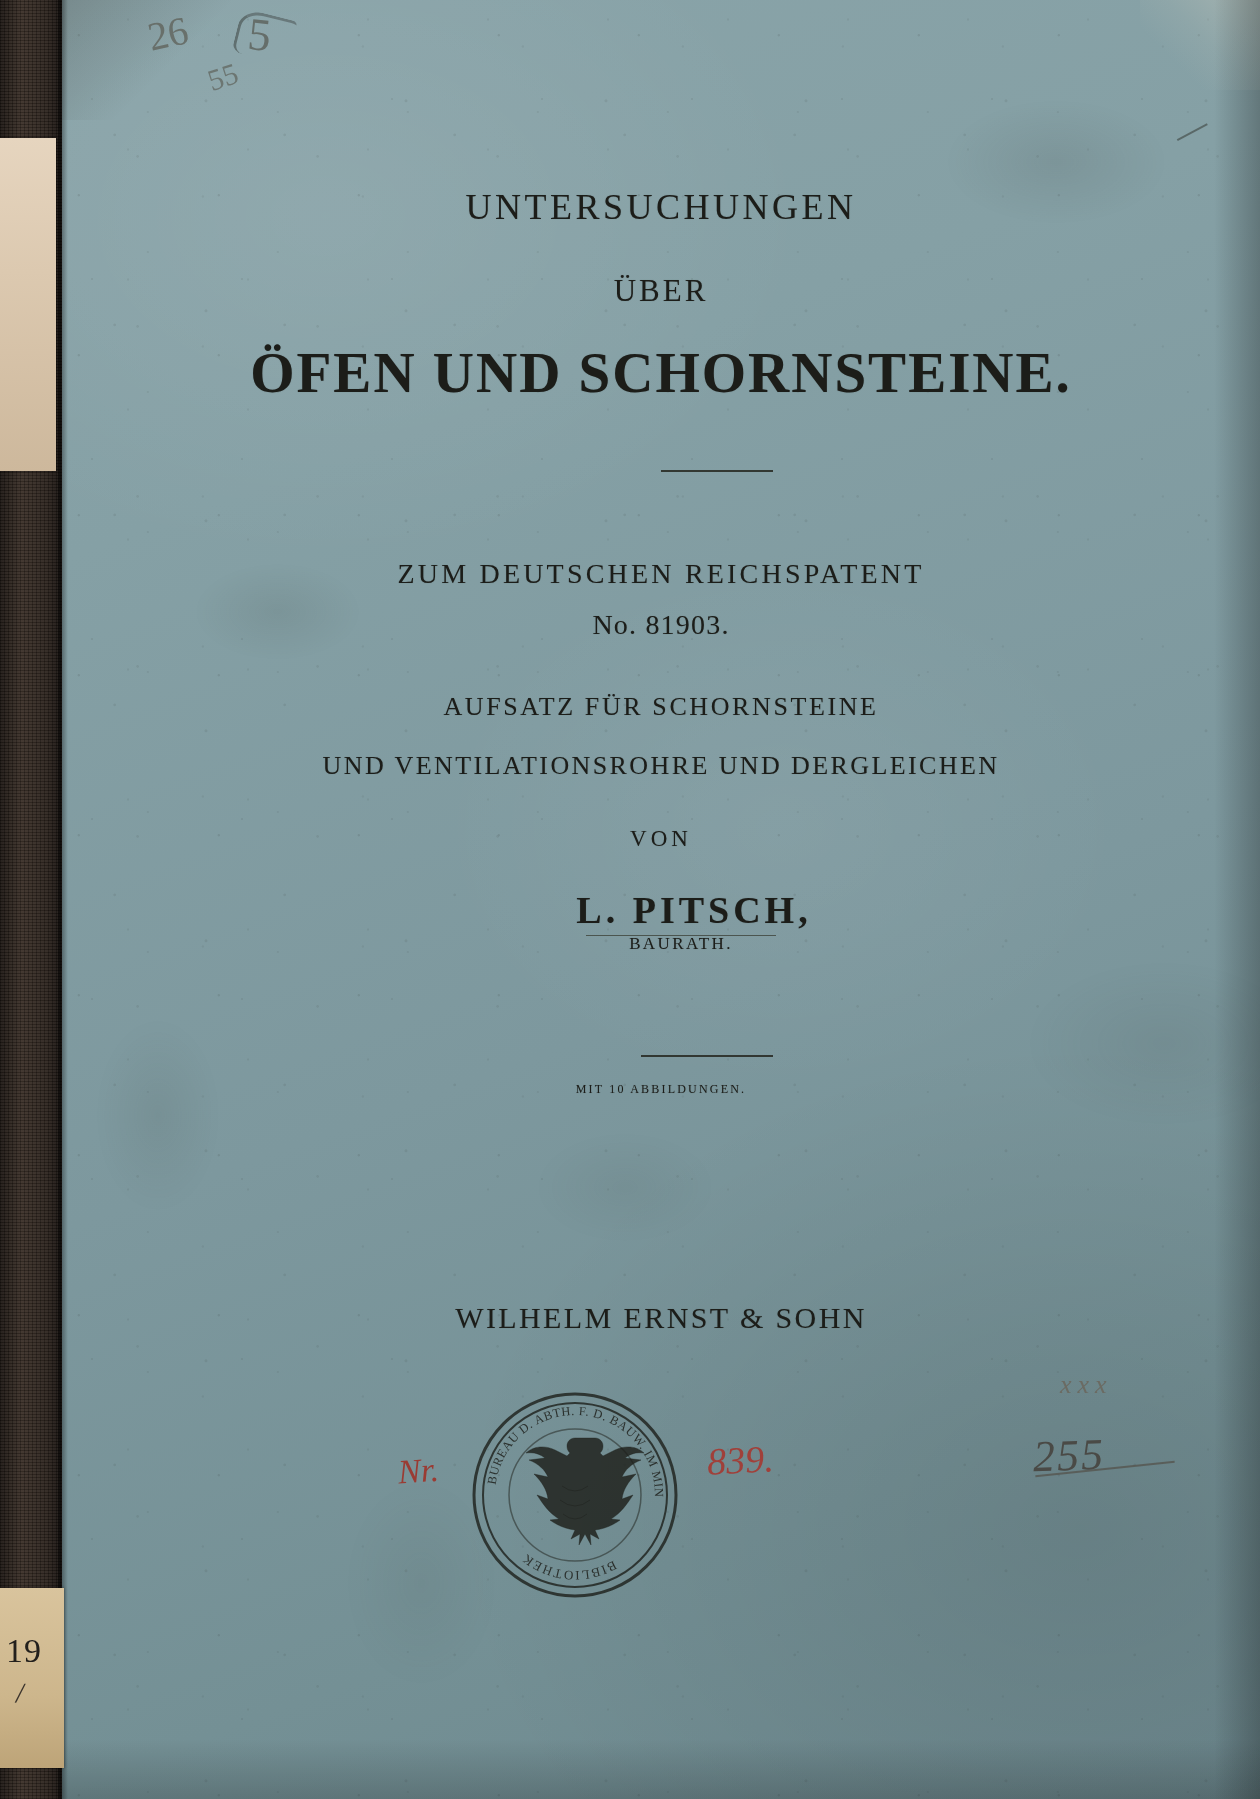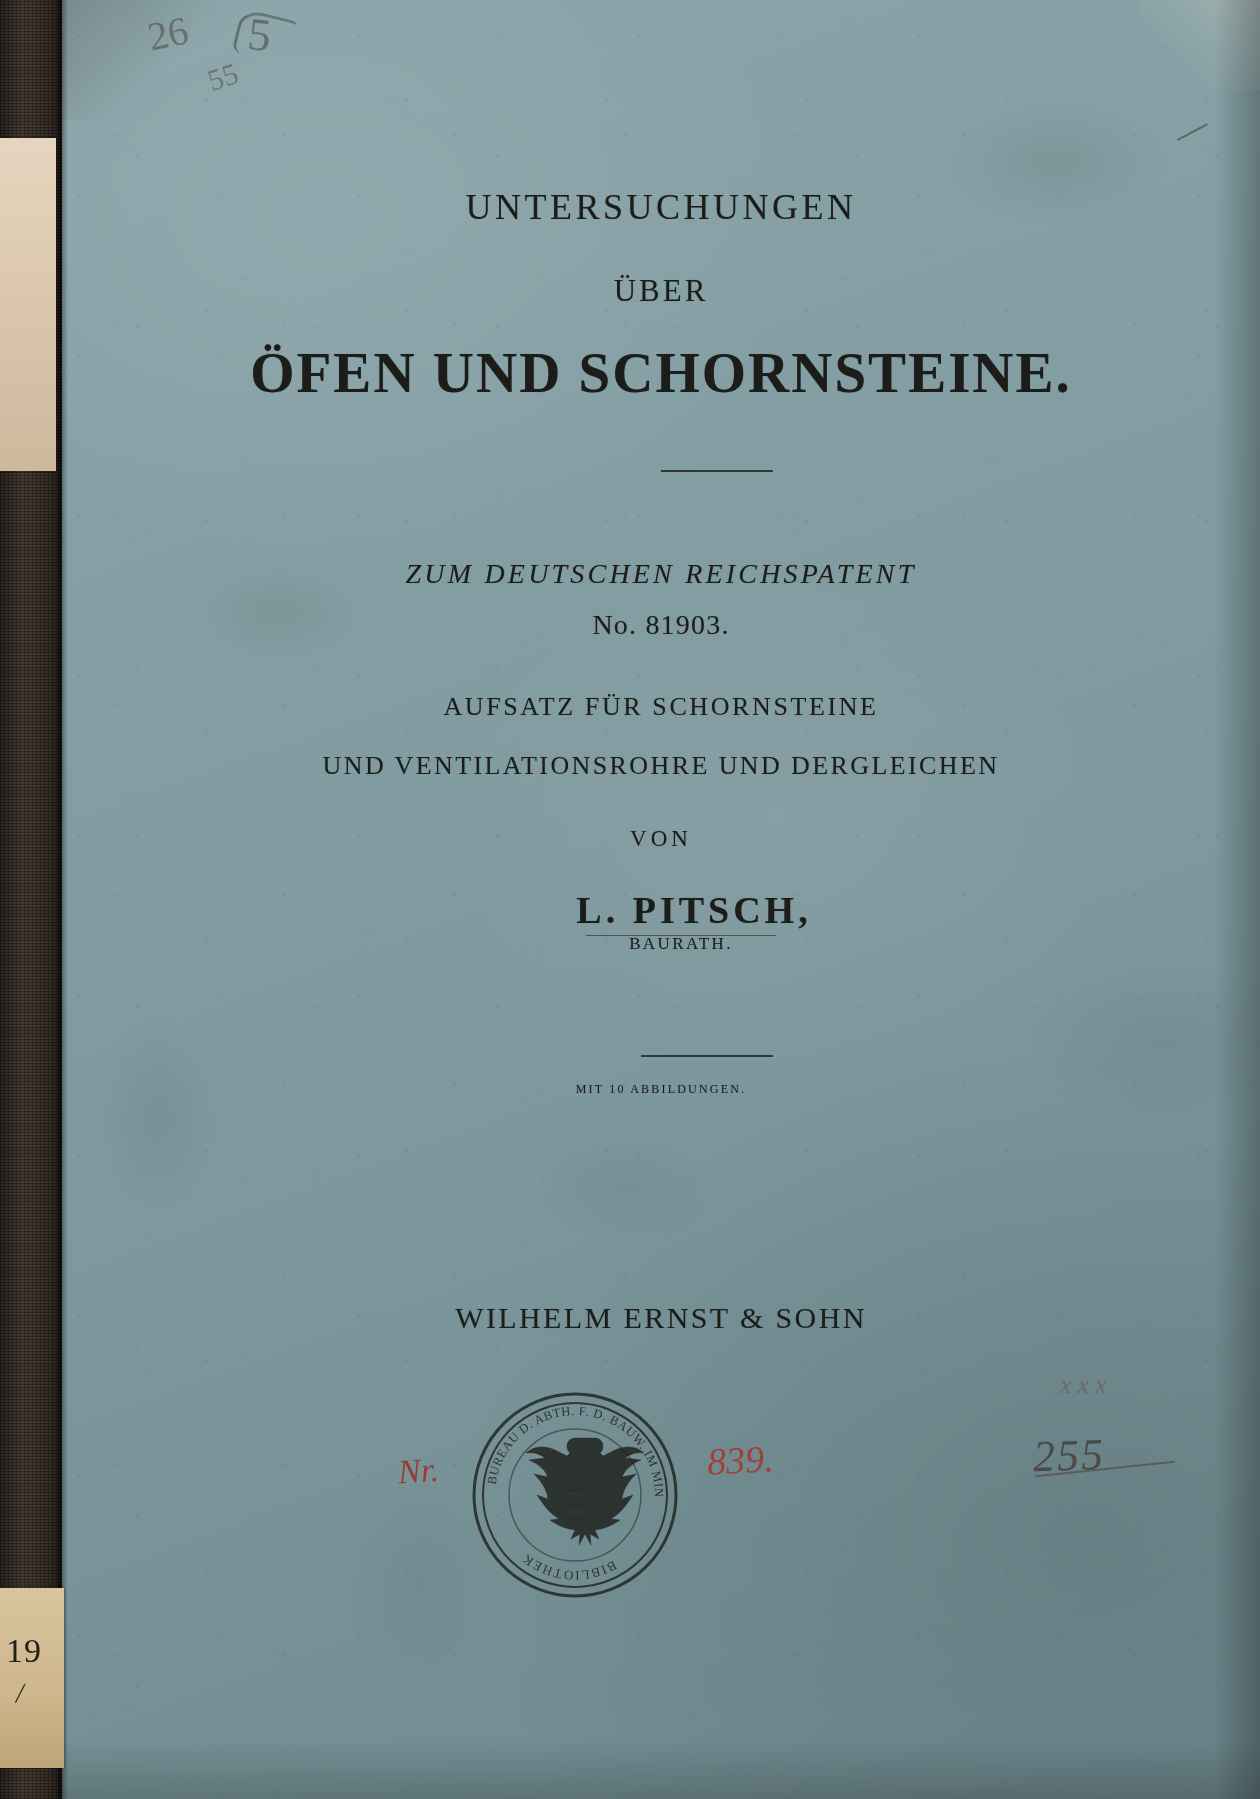--- a/index.html
+++ b/index.html
@@ -198,21 +198,20 @@
     background: #24261f;
     opacity: 0.85;
   }
   .rule-1 { left: 599px; top: 470px; width: 112px; }
   .rule-2 { left: 579px; top: 1055px; width: 132px; }
 
   .patent-line1 {
     top: 558px;
     font-size: 28px;
     letter-spacing: 3.2px;
-    font-style: italic;
   }
   .patent-line2 {
     top: 609px;
     font-size: 28px;
     letter-spacing: 1.2px;
   }
   .sub-line1 {
     top: 692px;
     font-size: 26px;
     letter-spacing: 2.6px;

